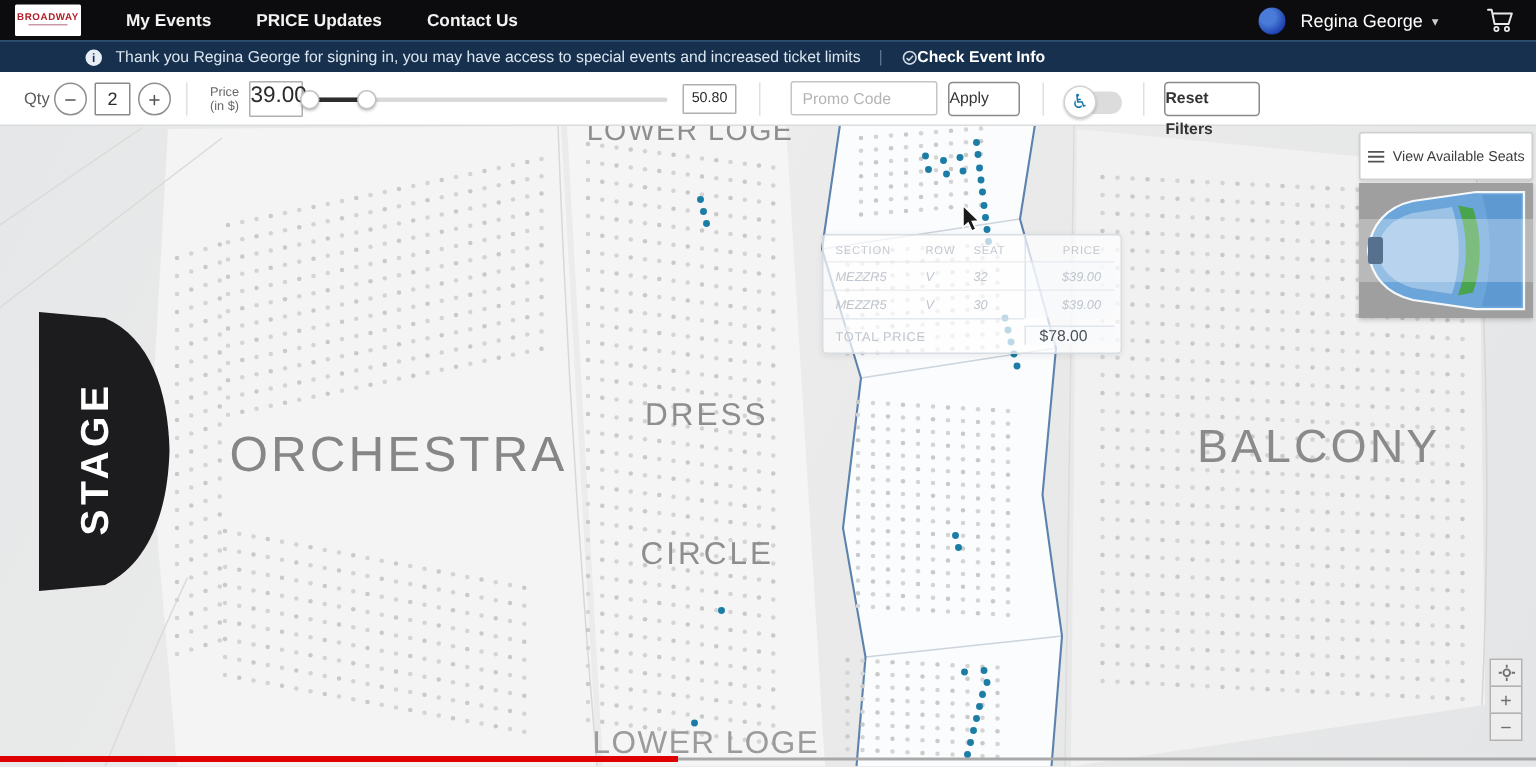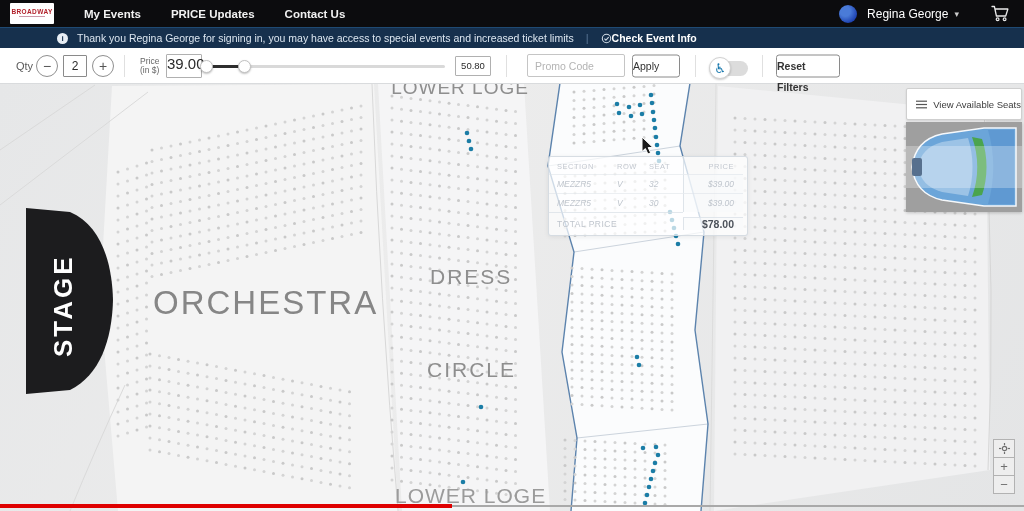--- a/index.html
+++ b/index.html
@@ -48,25 +48,25 @@
   .map-label { position:absolute; color:#8e8e8e; letter-spacing:2px; white-space:nowrap; }
   .stage-label { position:absolute; left:48px; top:147px; height:150px; color:#fff; font-size:26px; font-weight:600; letter-spacing:3px; writing-mode:vertical-rl; transform:rotate(180deg); text-align:center; }
 
   
   .tooltip { position:absolute; left:548px; top:72px; width:200px; background:rgba(255,255,255,.70); border:1px solid rgba(205,212,220,.8); border-radius:3px; box-shadow:0 1px 5px rgba(0,0,0,.07); font-size:8.5px; color:#bfc5cd; z-index:5; }
   .tt-grid { display:grid; grid-template-columns:60px 32px 42px 60px; align-items:center; }
   .tt-head { font-size:7.5px; letter-spacing:.5px; color:#c3c8d0; padding:5px 0 3px 8px; }
   .tt-cell { padding:4px 0 4px 8px; border-top:1px solid rgba(220,226,232,.55);font-style:italic; }
   .tt-price { border-left:1px solid rgba(210,218,226,.7); background:rgba(248,250,252,.5); text-align:right; padding-right:9px; }
   .tt-total-lbl { grid-column:1 / span 3; padding:6px 0 6px 8px; border-top:1px solid rgba(215,222,230,.7); letter-spacing:.5px; }
-  .tt-total-val { color:#4b515a; font-weight:bold; font-size:10.5px; text-align:right; padding-right:9px; border-top:1px solid rgba(215,222,230,.7); border-left:1px solid rgba(210,218,226,.7); background:rgba(248,250,252,.55); }
+  .tt-total-val { color:#4b515a; font-weight:normal; font-size:10.5px; text-align:center; padding-right:9px; border-top:1px solid rgba(215,222,230,.7); border-left:1px solid rgba(210,218,226,.7); background:rgba(248,250,252,.55); }
 
   
   .minimap { position:absolute; left:906px; top:4px; width:116px; z-index:6; }
-  .vas-btn { width:116px; height:32px; background:#fff; border:1px solid #cfcfcf; border-radius:2px; box-shadow:0 1px 2px rgba(0,0,0,.12); display:flex; align-items:center; justify-content:flex-end; gap:6px; font-size:9.5px; color:#3c3c3c; cursor:pointer; }
+  .vas-btn { width:116px; height:32px; background:#fff; border:1px solid #cfcfcf; border-radius:2px; box-shadow:0 1px 2px rgba(0,0,0,.12); display:flex; align-items:center; justify-content:center; gap:6px; font-size:9.5px; color:#3c3c3c; cursor:pointer; }
   .mini-box { margin-top:2px; width:116px; height:90px; box-shadow:0 1px 3px rgba(0,0,0,.2); cursor:pointer; }
 
   
   .zoomctl { position:absolute; left:993px; top:356px; z-index:6; }
   .zbtn { width:22px; height:19px; background:rgba(238,238,238,.95); border:1px solid #b2b2b2; color:#6f6f6f; font-size:13px; line-height:17px; text-align:center; cursor:pointer; margin-top:-1px; display:flex; align-items:center; justify-content:center; }
 
   
   .video-track { position:absolute; left:0; bottom:4px; width:1024px; height:2px; background:#a9a9a9; z-index:50; }
   .video-progress { position:absolute; left:0; bottom:3px; width:452px; height:4px; background:#df0000; z-index:51; }
 
@@ -2400,20 +2400,21 @@
 
       <path d="M26,208 L70,212 C100,225 112,260 113,300 C112,340 100,375 70,390 L26,394 Z" fill="#1c1c1e"></path>
     </svg>
 
     
     <div class="stage-label">STAGE</div>
     <div class="map-label" style="left:380px; top:-7px; width:160px; text-align:center; font-size:19px; letter-spacing:1px;">LOWER LOGE</div>
     <div class="map-label" style="left:153px; top:200px; font-size:33px; color:#868686;">ORCHESTRA</div>
     <div class="map-label" style="left:430px; top:181px; font-size:21px;">DRESS</div>
     <div class="map-label" style="left:427px; top:228px; font-size:21px;margin-top:46px;">CIRCLE</div>
+    <div class="map-label" style="left:798px; top:196px; font-size:31px; color:#8a8a8a;">BALCONY</div>
     <div class="map-label" style="left:395px; top:400px; font-size:21px; letter-spacing:1px; color:#9b9b9b;">LOWER LOGE</div>
 
     
     <div class="tooltip">
       <div class="tt-grid">
         <span class="tt-head">SECTION</span>
         <span class="tt-head">ROW</span>
         <span class="tt-head">SEAT</span>
         <span class="tt-head tt-price" style="border-top:none; background:none;">PRICE</span>
 

